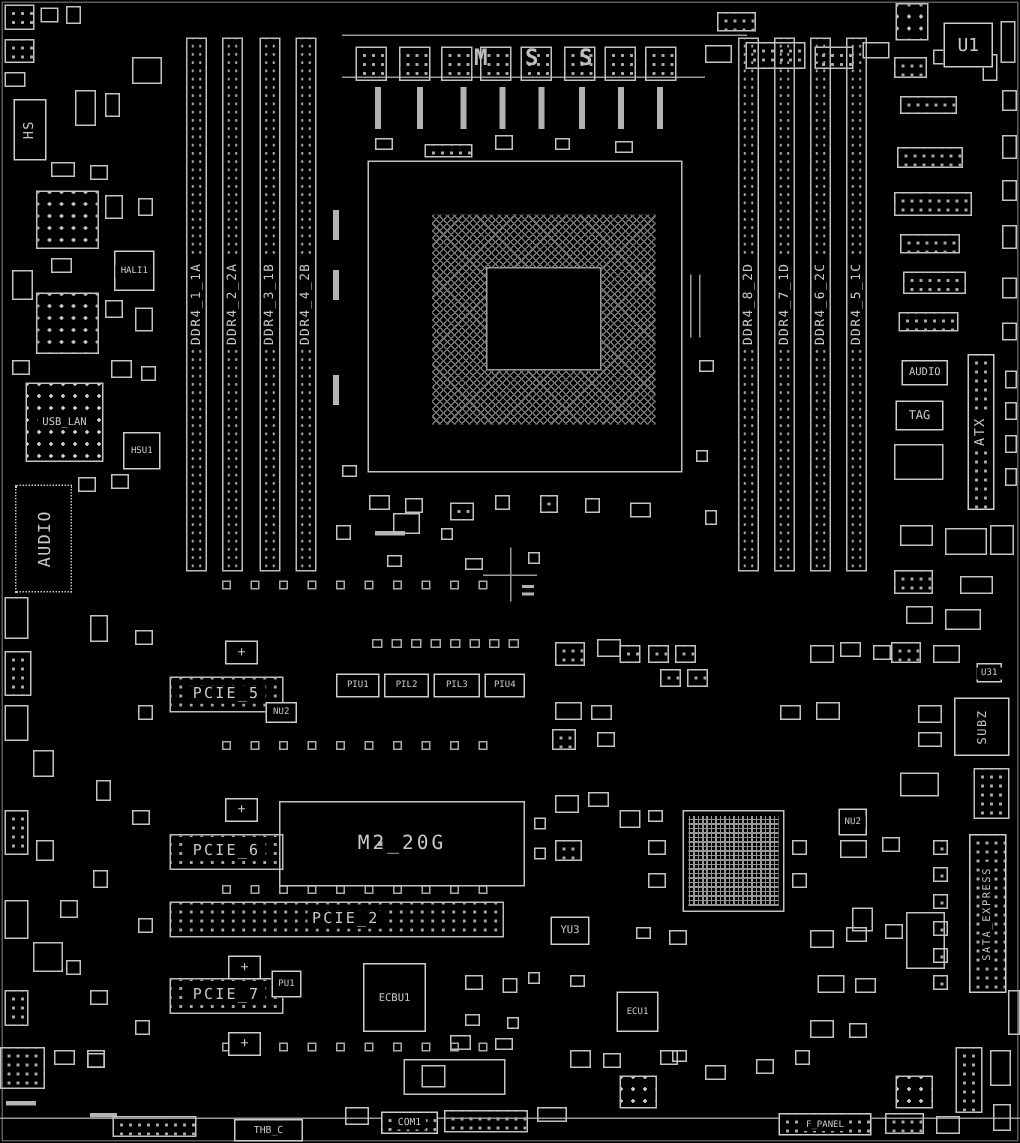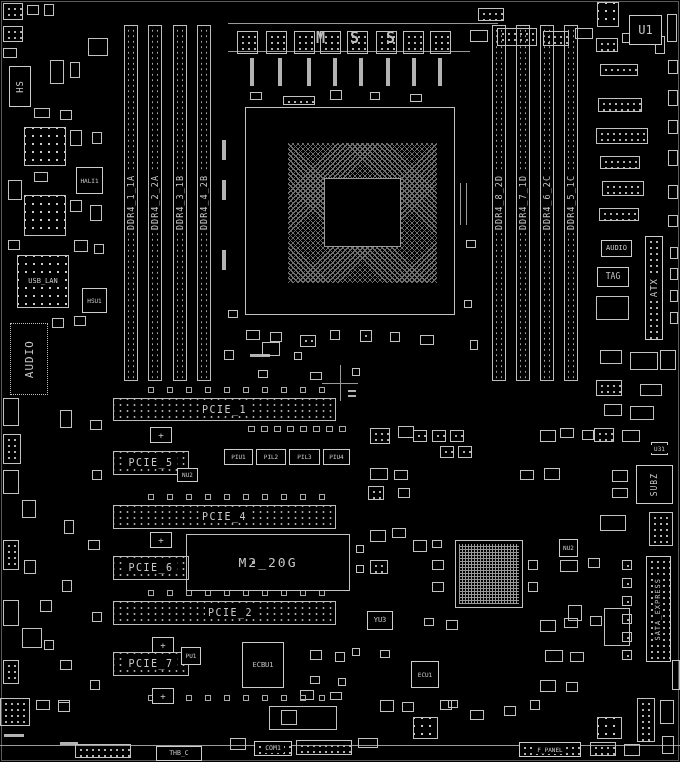--- a/index.html
+++ b/index.html
@@ -285,23 +285,20 @@
     <div class="el dimm" style="left: 564px; top: 25px; width: 14px; height: 356px;">
       <span class="vspan" style="font-size: 8.5px;">DDR4_5_1C</span>
     </div>
     <div class="el box" style="left: 245px; top: 107px; width: 210px; height: 208px;"></div>
     <div class="el hatch" style="left: 288px; top: 143px; width: 149px; height: 140px;"></div>
     <div class="el cpumid" style="left: 324px; top: 178px; width: 77px; height: 69px;"></div>
     <div class="el line" style="left: 322px; top: 383px; width: 36px; height: 1px;"></div>
     <div class="el line" style="left: 340px; top: 365px; width: 1px; height: 36px;"></div>
     <div class="el bar" style="left: 348px; top: 390px; width: 8px; height: 2px;"></div>
     <div class="el bar" style="left: 348px; top: 395px; width: 8px; height: 2px;"></div>
-    <div class="el pcie" style="left: 113px; top: 398px; width: 223px; height: 23px;">
-      <span class="hspan" style="font-size: 10px; letter-spacing: 1.5px;">PCIE_1</span>
-    </div>
     <div class="el tickbox" style="left: 148px; top: 387px; width: 6px; height: 6px;"></div>
     <div class="el tickbox" style="left: 167px; top: 387px; width: 6px; height: 6px;"></div>
     <div class="el tickbox" style="left: 186px; top: 387px; width: 6px; height: 6px;"></div>
     <div class="el tickbox" style="left: 205px; top: 387px; width: 6px; height: 6px;"></div>
     <div class="el tickbox" style="left: 224px; top: 387px; width: 6px; height: 6px;"></div>
     <div class="el tickbox" style="left: 243px; top: 387px; width: 6px; height: 6px;"></div>
     <div class="el tickbox" style="left: 262px; top: 387px; width: 6px; height: 6px;"></div>
     <div class="el tickbox" style="left: 281px; top: 387px; width: 6px; height: 6px;"></div>
     <div class="el tickbox" style="left: 300px; top: 387px; width: 6px; height: 6px;"></div>
     <div class="el tickbox" style="left: 319px; top: 387px; width: 6px; height: 6px;"></div>
@@ -309,23 +306,20 @@
     <div class="el tickbox" style="left: 261px; top: 426px; width: 7px; height: 6px;"></div>
     <div class="el tickbox" style="left: 274px; top: 426px; width: 7px; height: 6px;"></div>
     <div class="el tickbox" style="left: 287px; top: 426px; width: 7px; height: 6px;"></div>
     <div class="el tickbox" style="left: 300px; top: 426px; width: 7px; height: 6px;"></div>
     <div class="el tickbox" style="left: 313px; top: 426px; width: 7px; height: 6px;"></div>
     <div class="el tickbox" style="left: 326px; top: 426px; width: 7px; height: 6px;"></div>
     <div class="el tickbox" style="left: 339px; top: 426px; width: 7px; height: 6px;"></div>
     <div class="el pcie" style="left: 113px; top: 451px; width: 76px; height: 24px;">
       <span class="hspan" style="font-size: 10px; letter-spacing: 1.5px;">PCIE_5</span>
     </div>
-    <div class="el pcie" style="left: 113px; top: 505px; width: 223px; height: 24px;">
-      <span class="hspan" style="font-size: 10px; letter-spacing: 1.5px;">PCIE_4</span>
-    </div>
     <div class="el tickbox" style="left: 148px; top: 494px; width: 6px; height: 6px;"></div>
     <div class="el tickbox" style="left: 167px; top: 494px; width: 6px; height: 6px;"></div>
     <div class="el tickbox" style="left: 186px; top: 494px; width: 6px; height: 6px;"></div>
     <div class="el tickbox" style="left: 205px; top: 494px; width: 6px; height: 6px;"></div>
     <div class="el tickbox" style="left: 224px; top: 494px; width: 6px; height: 6px;"></div>
     <div class="el tickbox" style="left: 243px; top: 494px; width: 6px; height: 6px;"></div>
     <div class="el tickbox" style="left: 262px; top: 494px; width: 6px; height: 6px;"></div>
     <div class="el tickbox" style="left: 281px; top: 494px; width: 6px; height: 6px;"></div>
     <div class="el tickbox" style="left: 300px; top: 494px; width: 6px; height: 6px;"></div>
     <div class="el tickbox" style="left: 319px; top: 494px; width: 6px; height: 6px;"></div>

